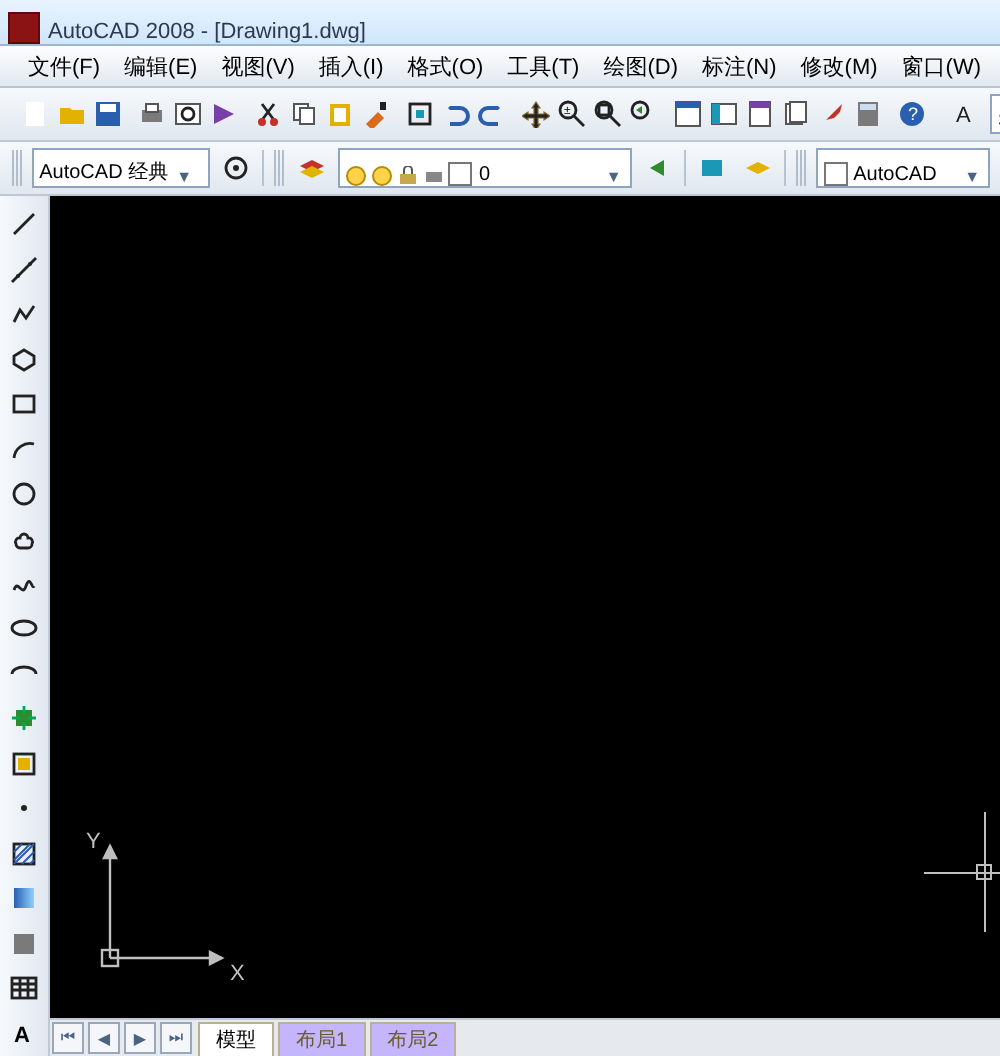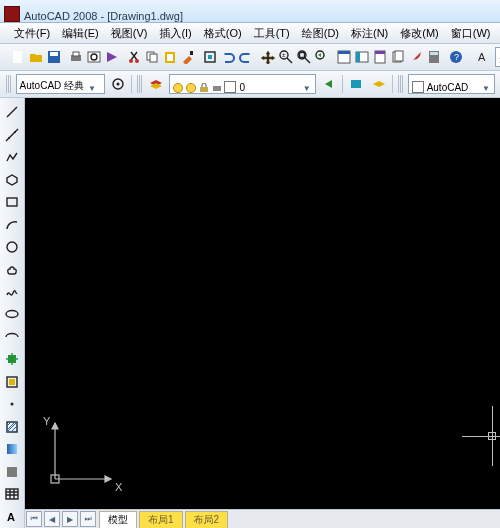--- a/index.html
+++ b/index.html
@@ -35,21 +35,21 @@
   .ucs svg{display:block}
   
   .cross{position:absolute;right:8px;top:338px}
   .cross:before,.cross:after{content:"";position:absolute;background:#bfbfbf}
   .cross:before{width:60px;height:1px;left:-30px;top:0}
   .cross:after{width:1px;height:60px;left:0;top:-30px}
   .cross .box{position:absolute;width:6px;height:6px;border:1px solid #bfbfbf;left:-4px;top:-4px}
   
   .bottom-tabs{height:18px;background:#e6eaef;border-top:1px solid #bfc9d6;display:flex;align-items:center;font-size:10px}
   .bottom-tabs .nav{width:14px;height:14px;border:1px solid #9aa7b6;background:#f4f6f9;margin:0 1px;display:flex;align-items:center;justify-content:center;color:#4a6485;font-size:8px}
-  .bottom-tabs .tab{padding:1px 8px;background:#fde047;border:1px solid #b9b093;border-bottom:none;margin-left:2px;color:#6a5c30}
+  .bottom-tabs .tab{padding:1px 8px;background:#c4b5fd;border:1px solid #b9b093;border-bottom:none;margin-left:2px;color:#6a5c30}
   .bottom-tabs .tab.active{background:#fff;color:#000}
   
   .c-red{fill:#c53129}.c-green{fill:#2e8b2e}.c-blue{fill:#2a5fb0}.c-yel{fill:#e3b100}.c-pur{fill:#7a3ea8}.c-blk{fill:#222}.c-cy{fill:#1a98b5}.c-or{fill:#d86b1c}.c-gray{fill:#7a7a7a}
   .stk-blk{stroke:#222;fill:none;stroke-width:1.4}
   .swatch{width:10px;height:10px;border:1px solid #777;background:#fff;margin-right:3px}
   .lamp{width:8px;height:8px;border-radius:50%}
   .lamp.y{background:#ffd24a;border:1px solid #b38c00}
   .lamp.b{background:#5ea0ff;border:1px solid #2a5fb0}
 </style>
 </head>

